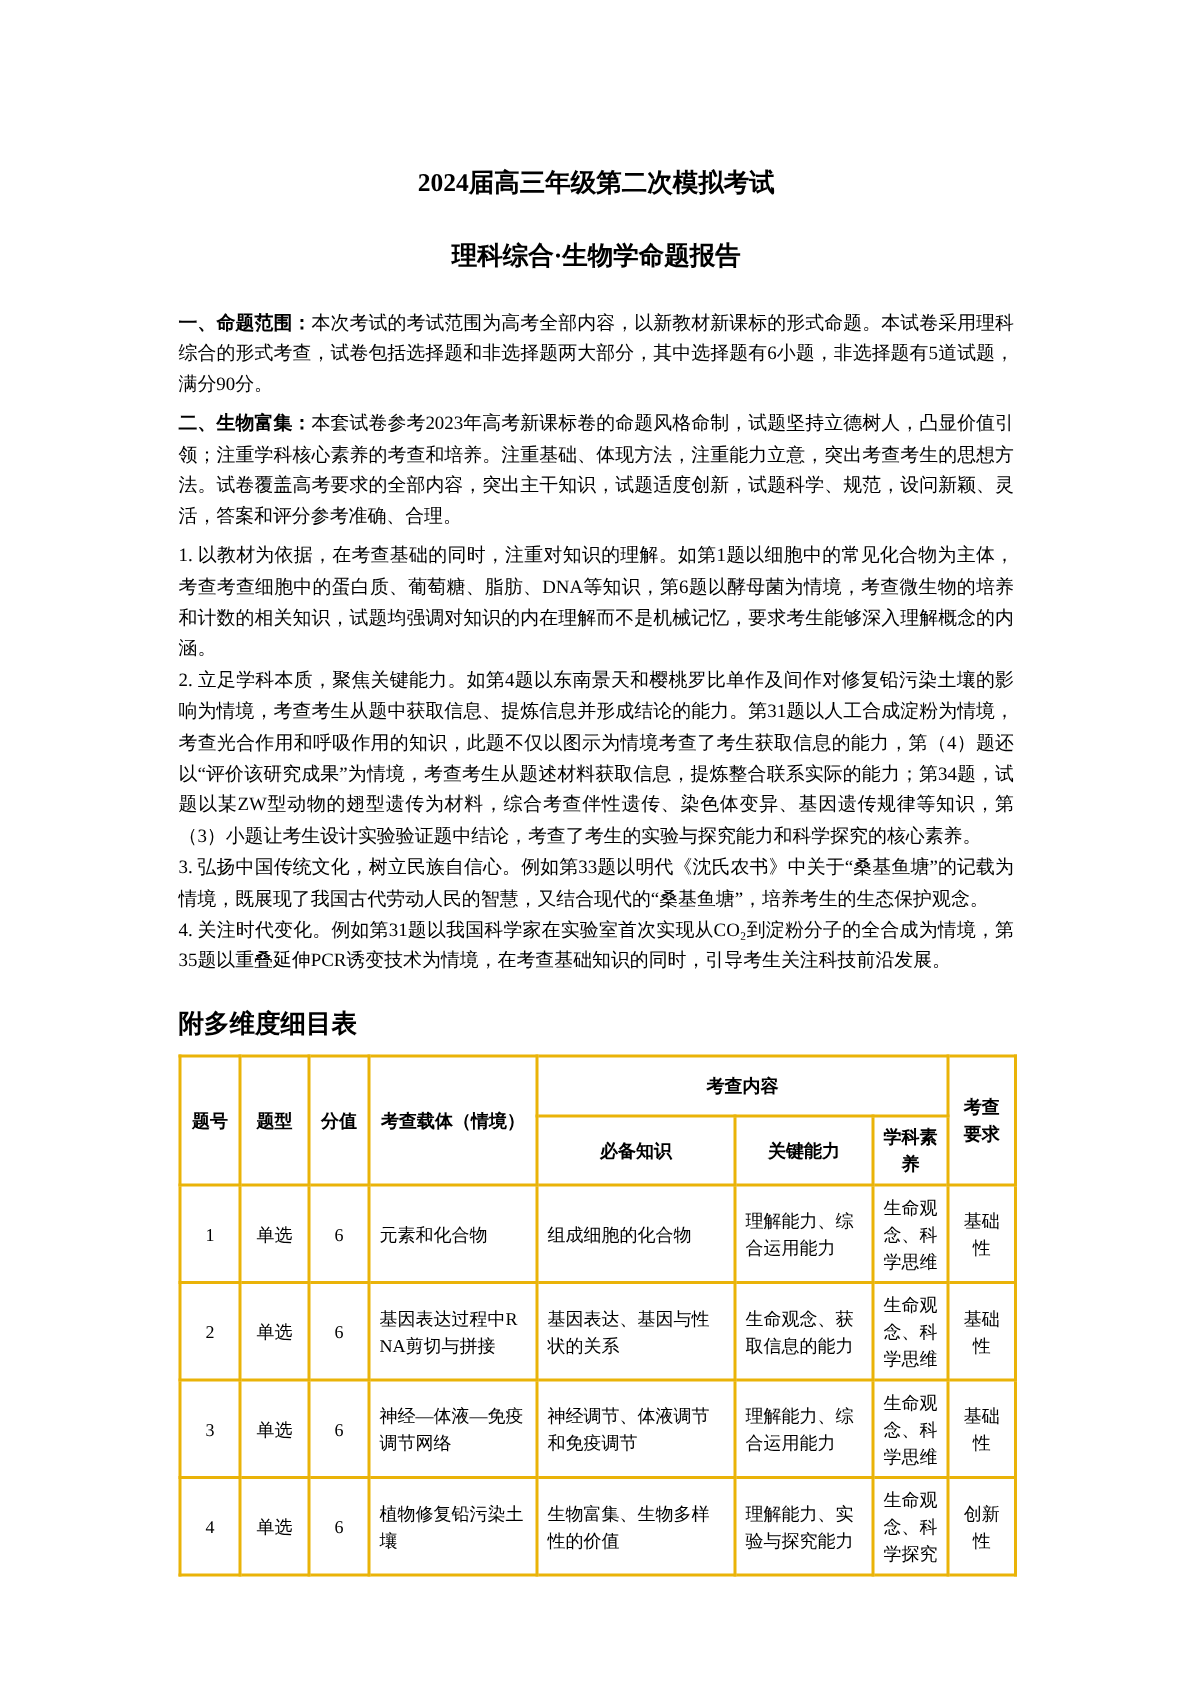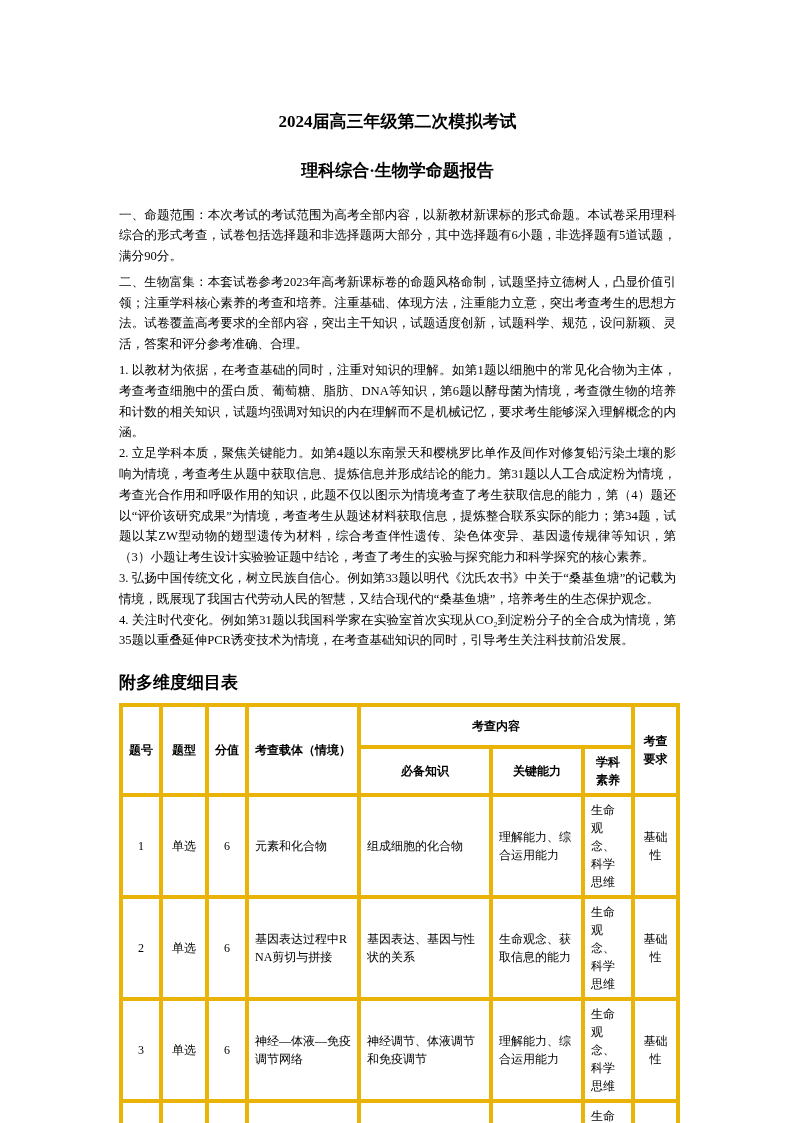--- a/index.html
+++ b/index.html
@@ -37,37 +37,37 @@
     text-align: justify;
     margin: 0 0 5px 0;
   }
   p.feature-para {
     font-size: 12.6px;
     line-height: 20.8px;
     text-align: justify;
     margin: 0;
   }
   .section-label {
-    font-weight: normal;
+    font-weight: bold;
   }
   .table-caption {
     font-size: 17px;
     font-weight: bold;
     margin: 20px 0 9px 0;
   }
   table.detail {
     border-collapse: collapse;
     table-layout: fixed;
     width: 557px;
     font-size: 12px;
     line-height: 1.5;
   }
   table.detail th,
   table.detail td {
-    border: 4px solid #eab308;
+    border: 2px solid #eab308;
     padding: 4px 6px;
     vertical-align: middle;
     word-break: break-all;
   }
   table.detail th {
     font-weight: bold;
     text-align: center;
   }
   table.detail thead tr.h1 th {
     height: 30px;

